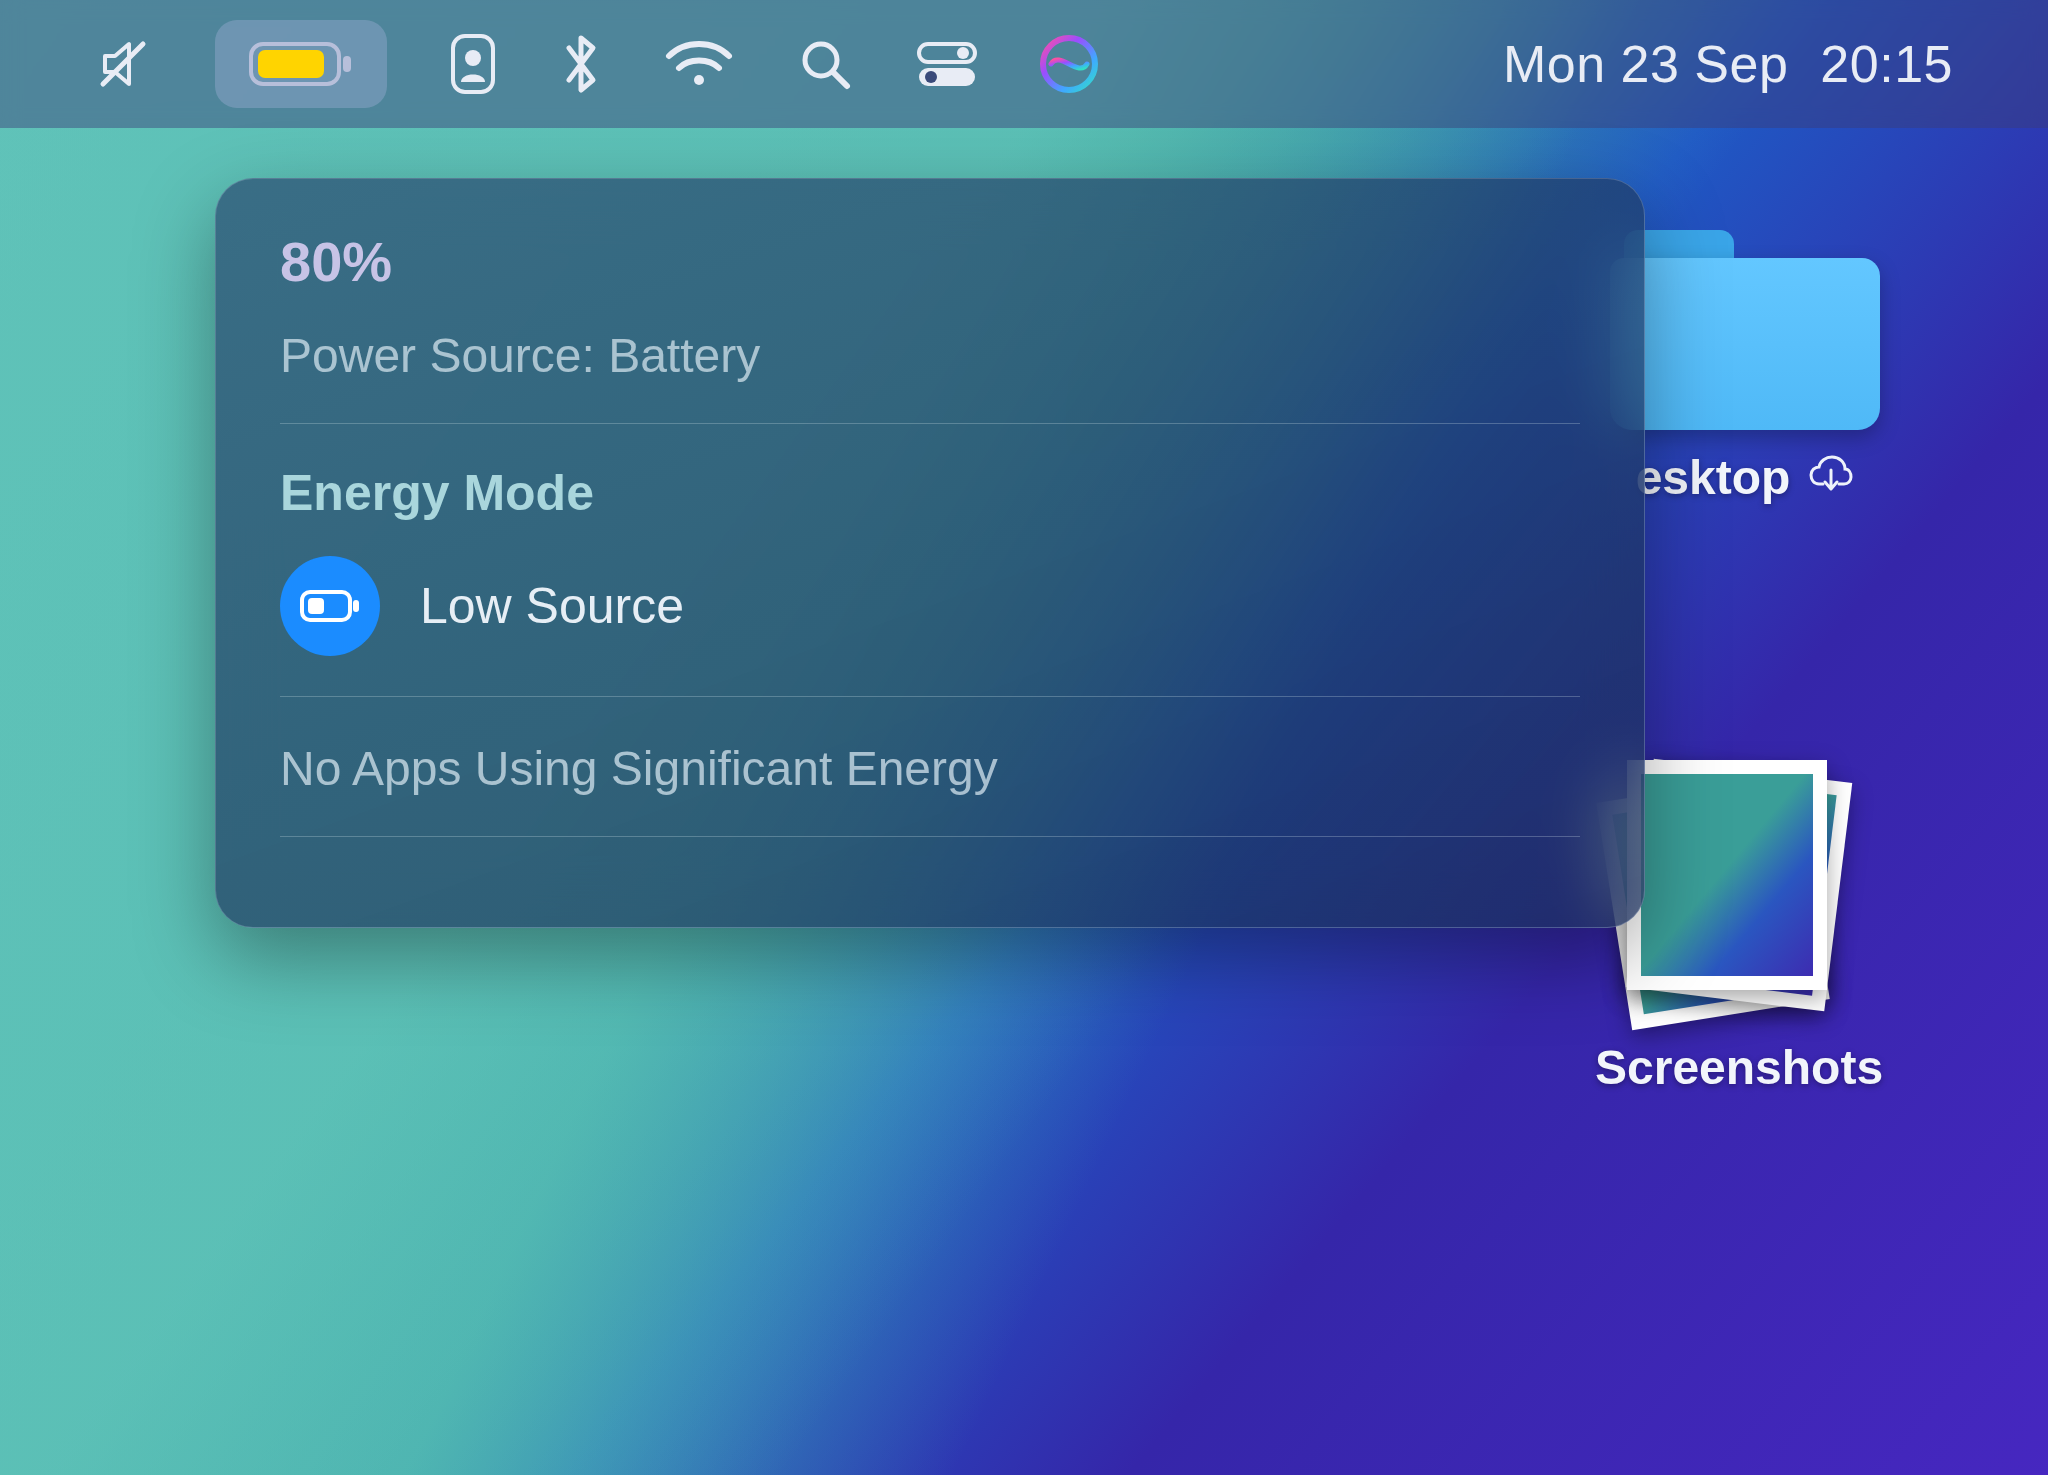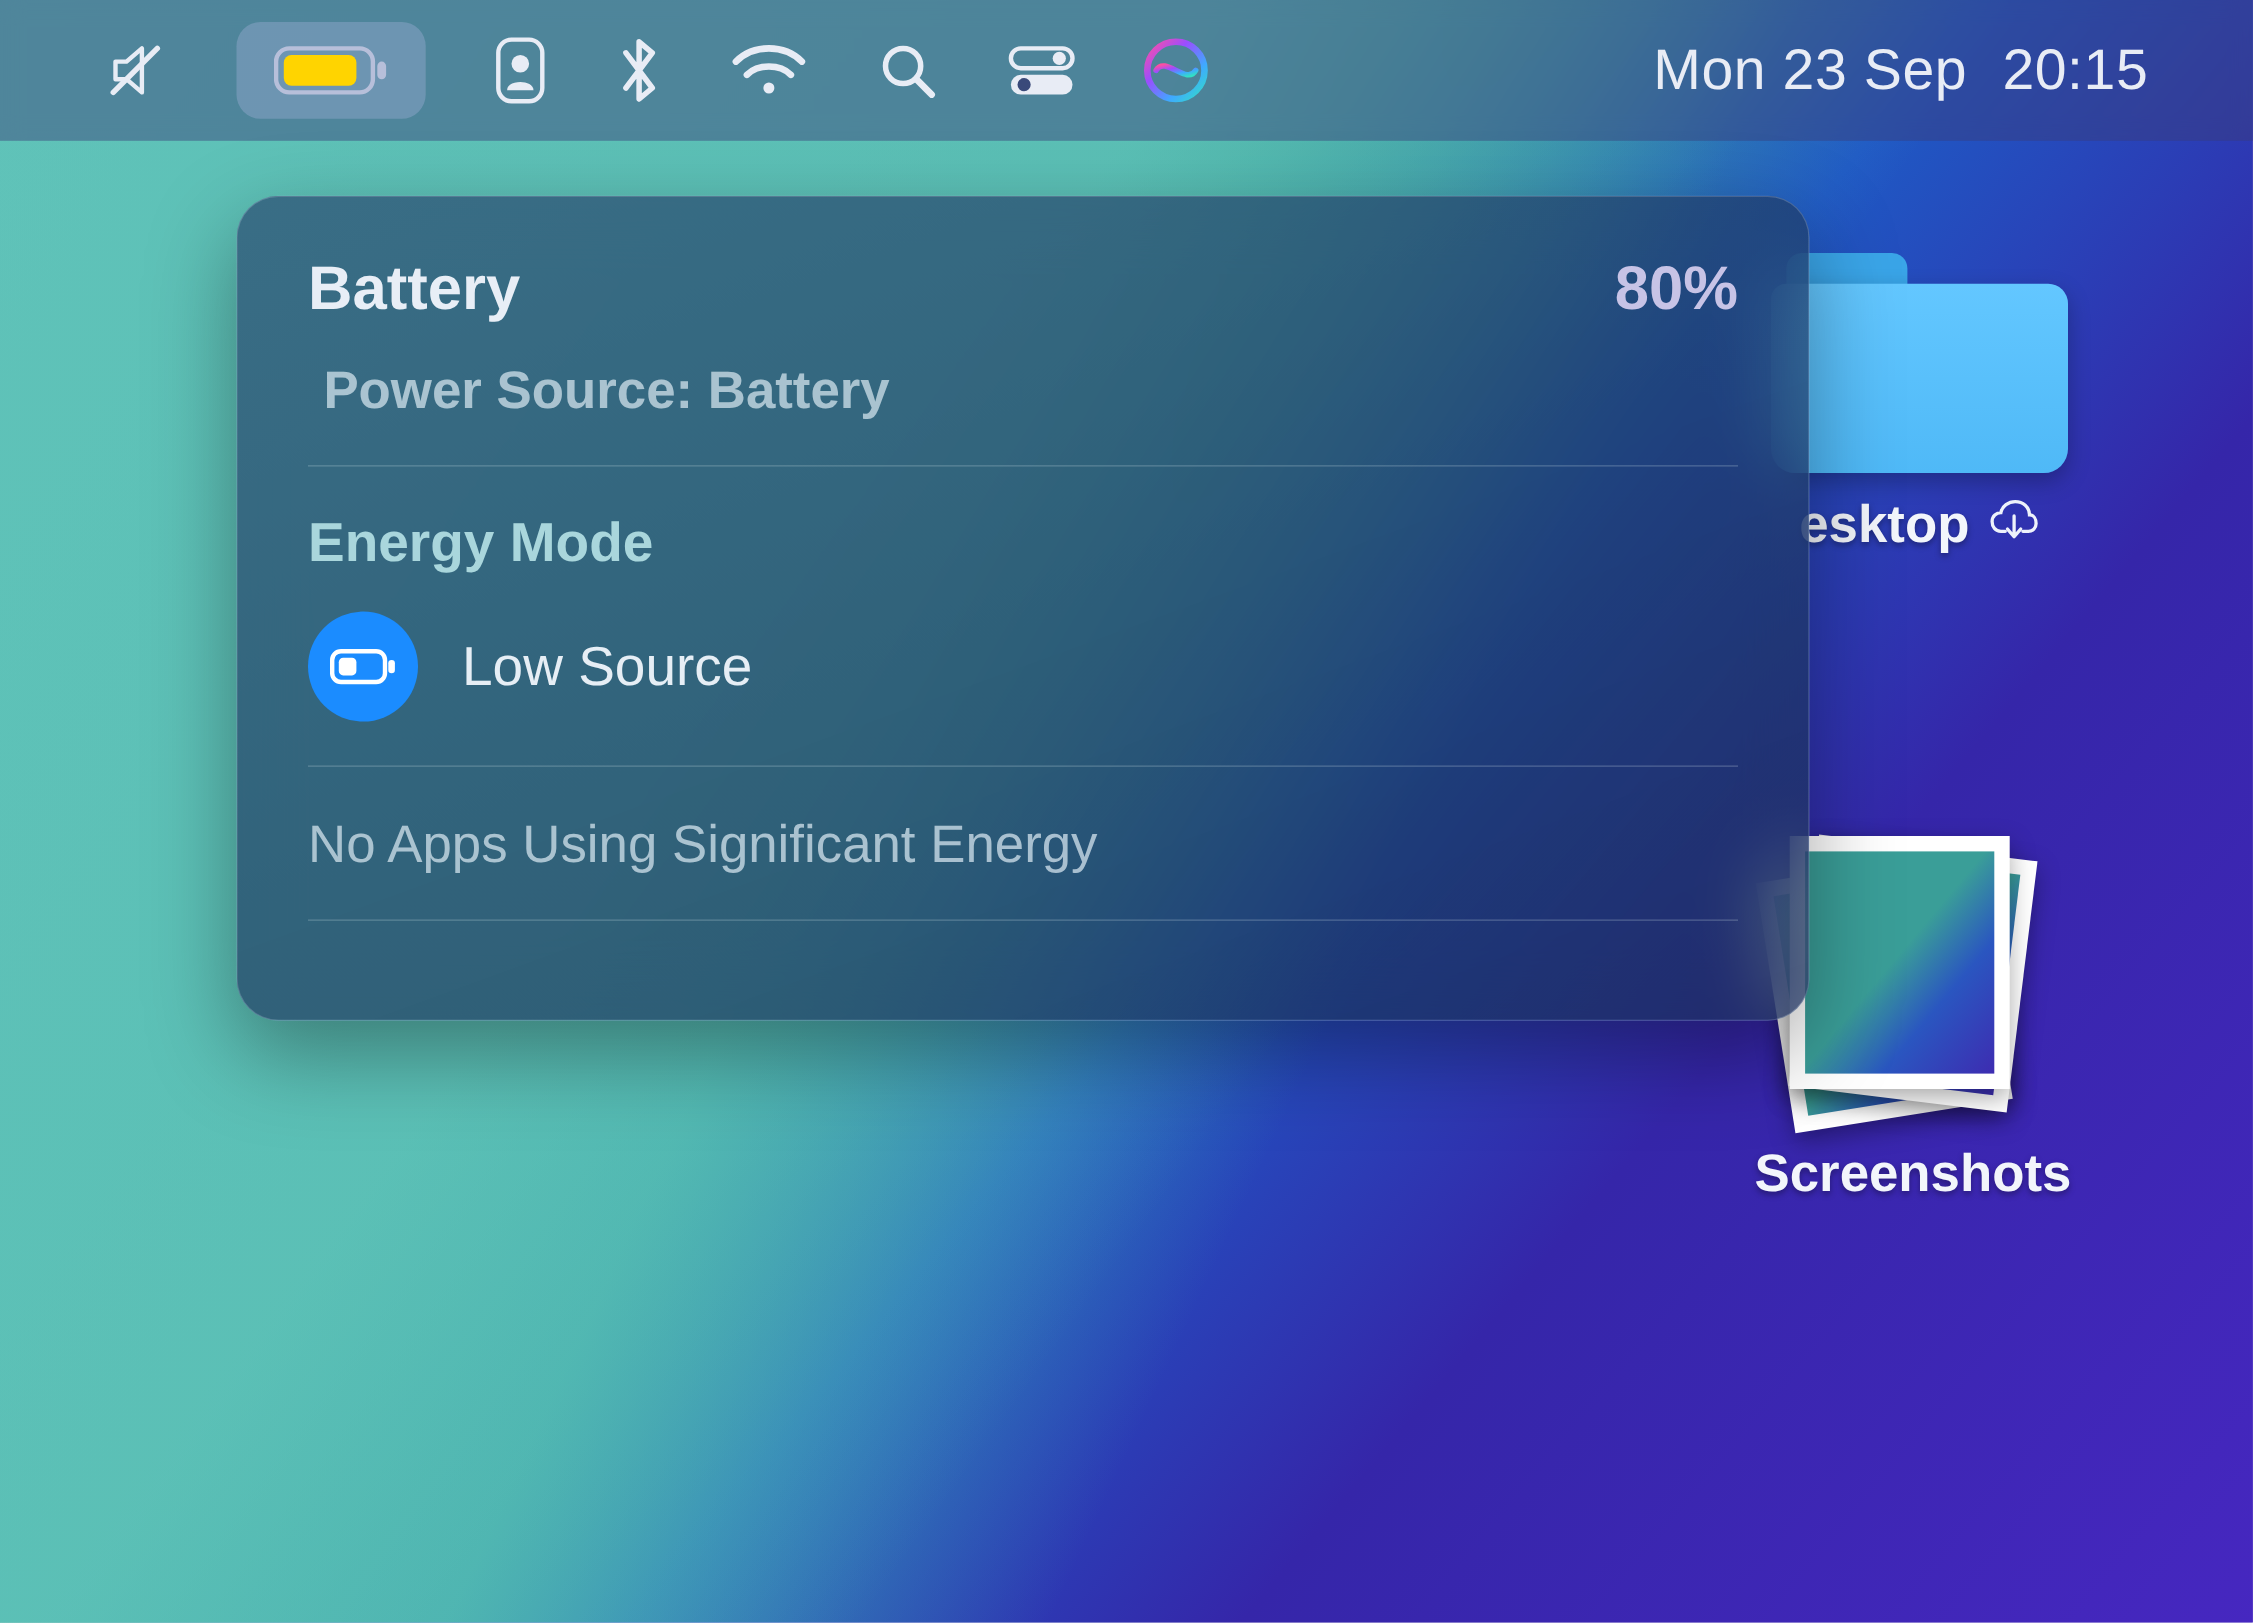--- a/index.html
+++ b/index.html
@@ -106,23 +106,22 @@
     color: #e8eef6;
   }
   .dd-pct {
     font-size: 56px;
     font-weight: 600;
     color: #c7c3e6;
   }
   .dd-sub {
     margin-top: 34px;
     font-size: 48px;
-    font-weight: 700;
+    font-weight: 400;
     color: rgba(210,225,235,0.75);
-    margin-left: 14px;
   }
   .dd-divider {
     border: none;
     border-top: 1.5px solid rgba(210,225,235,0.28);
     margin: 40px 0;
   }
   .dd-section-title {
     font-size: 50px;
     font-weight: 700;
     color: #a9d6dc;
@@ -320,21 +319,20 @@
   <div class="spacer"></div>
 
   <div class="clock">
     <span>Mon 23 Sep</span>
     <span>20:15</span>
   </div>
 </div>
 
 <div class="dropdown">
   <div class="dd-row">
-    <div class="dd-title">Battery</div>
     <div class="dd-pct">80%</div>
   </div>
   <div class="dd-sub">Power Source: Battery</div>
 
   <hr class="dd-divider">
 
   <div class="dd-section-title">Energy Mode</div>
   <div class="mode-row">
     <span class="mode-icon">
       <svg viewBox="0 0 60 36">

